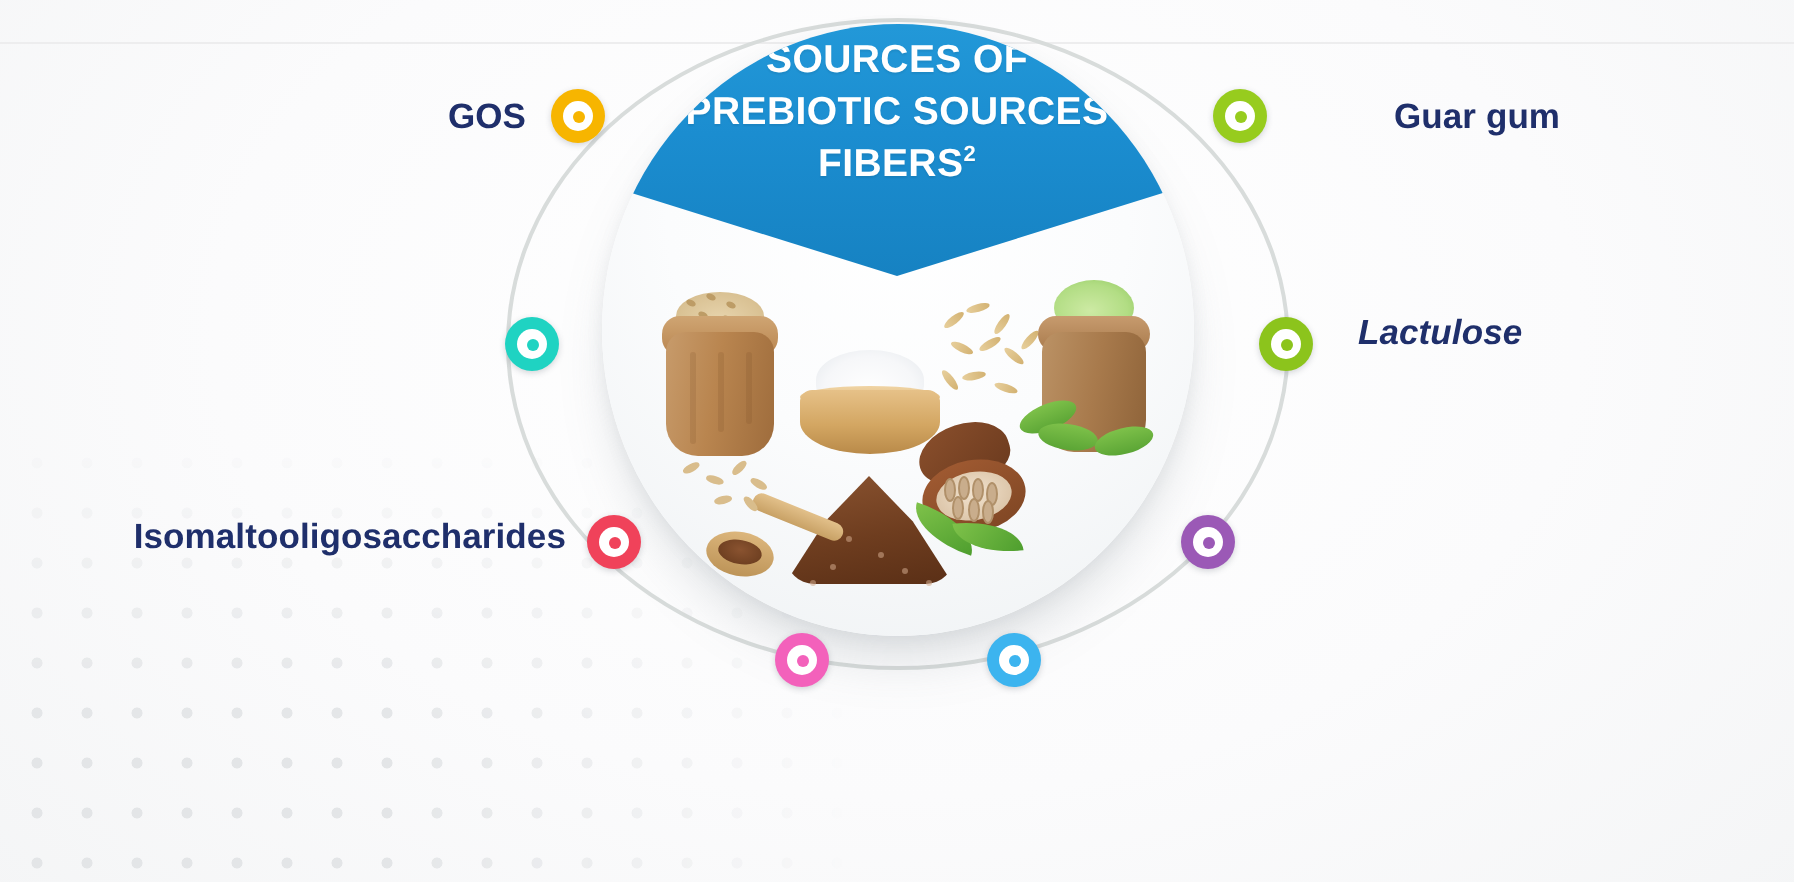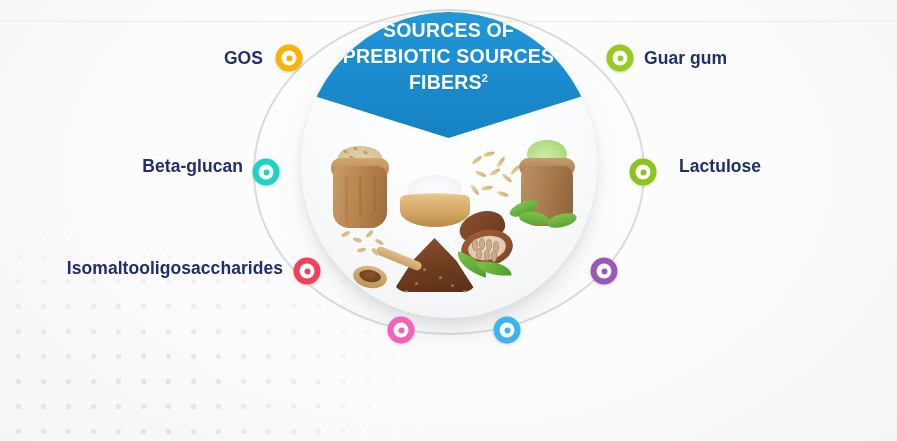--- a/index.html
+++ b/index.html
@@ -443,24 +443,23 @@
     </div>
   </div>
   <div class="marker" style="left:507px; top:330px; background:#3cb4ef;">
     <div class="ring-white">
       <div class="core" style="background:#3cb4ef;"></div>
     </div>
   </div>
 
   <div class="label left" style="right:634px; top:47px;">GOS</div>
 
-  <div class="label right" style="left:644px; top:47px;">Guar gum</div>
-
-  <div class="label left" style="right:654px; top:155px;">Beta-glucan</div>
-
-  <div class="label right" style="left:679px; top:155px;">Lactulose</div>
+  <div class="label right" style="left:697px; top:47px;">Guar gum</div>
+
+
+  <div class="label right" style="left:679px; top:155px;font-style:italic;">Lactulose</div>
 
   <div class="label left" style="right:614px; top:257px;">Isomaltooligosaccharides</div>
 
 
 
 
 </div>
 
 </body></html>

